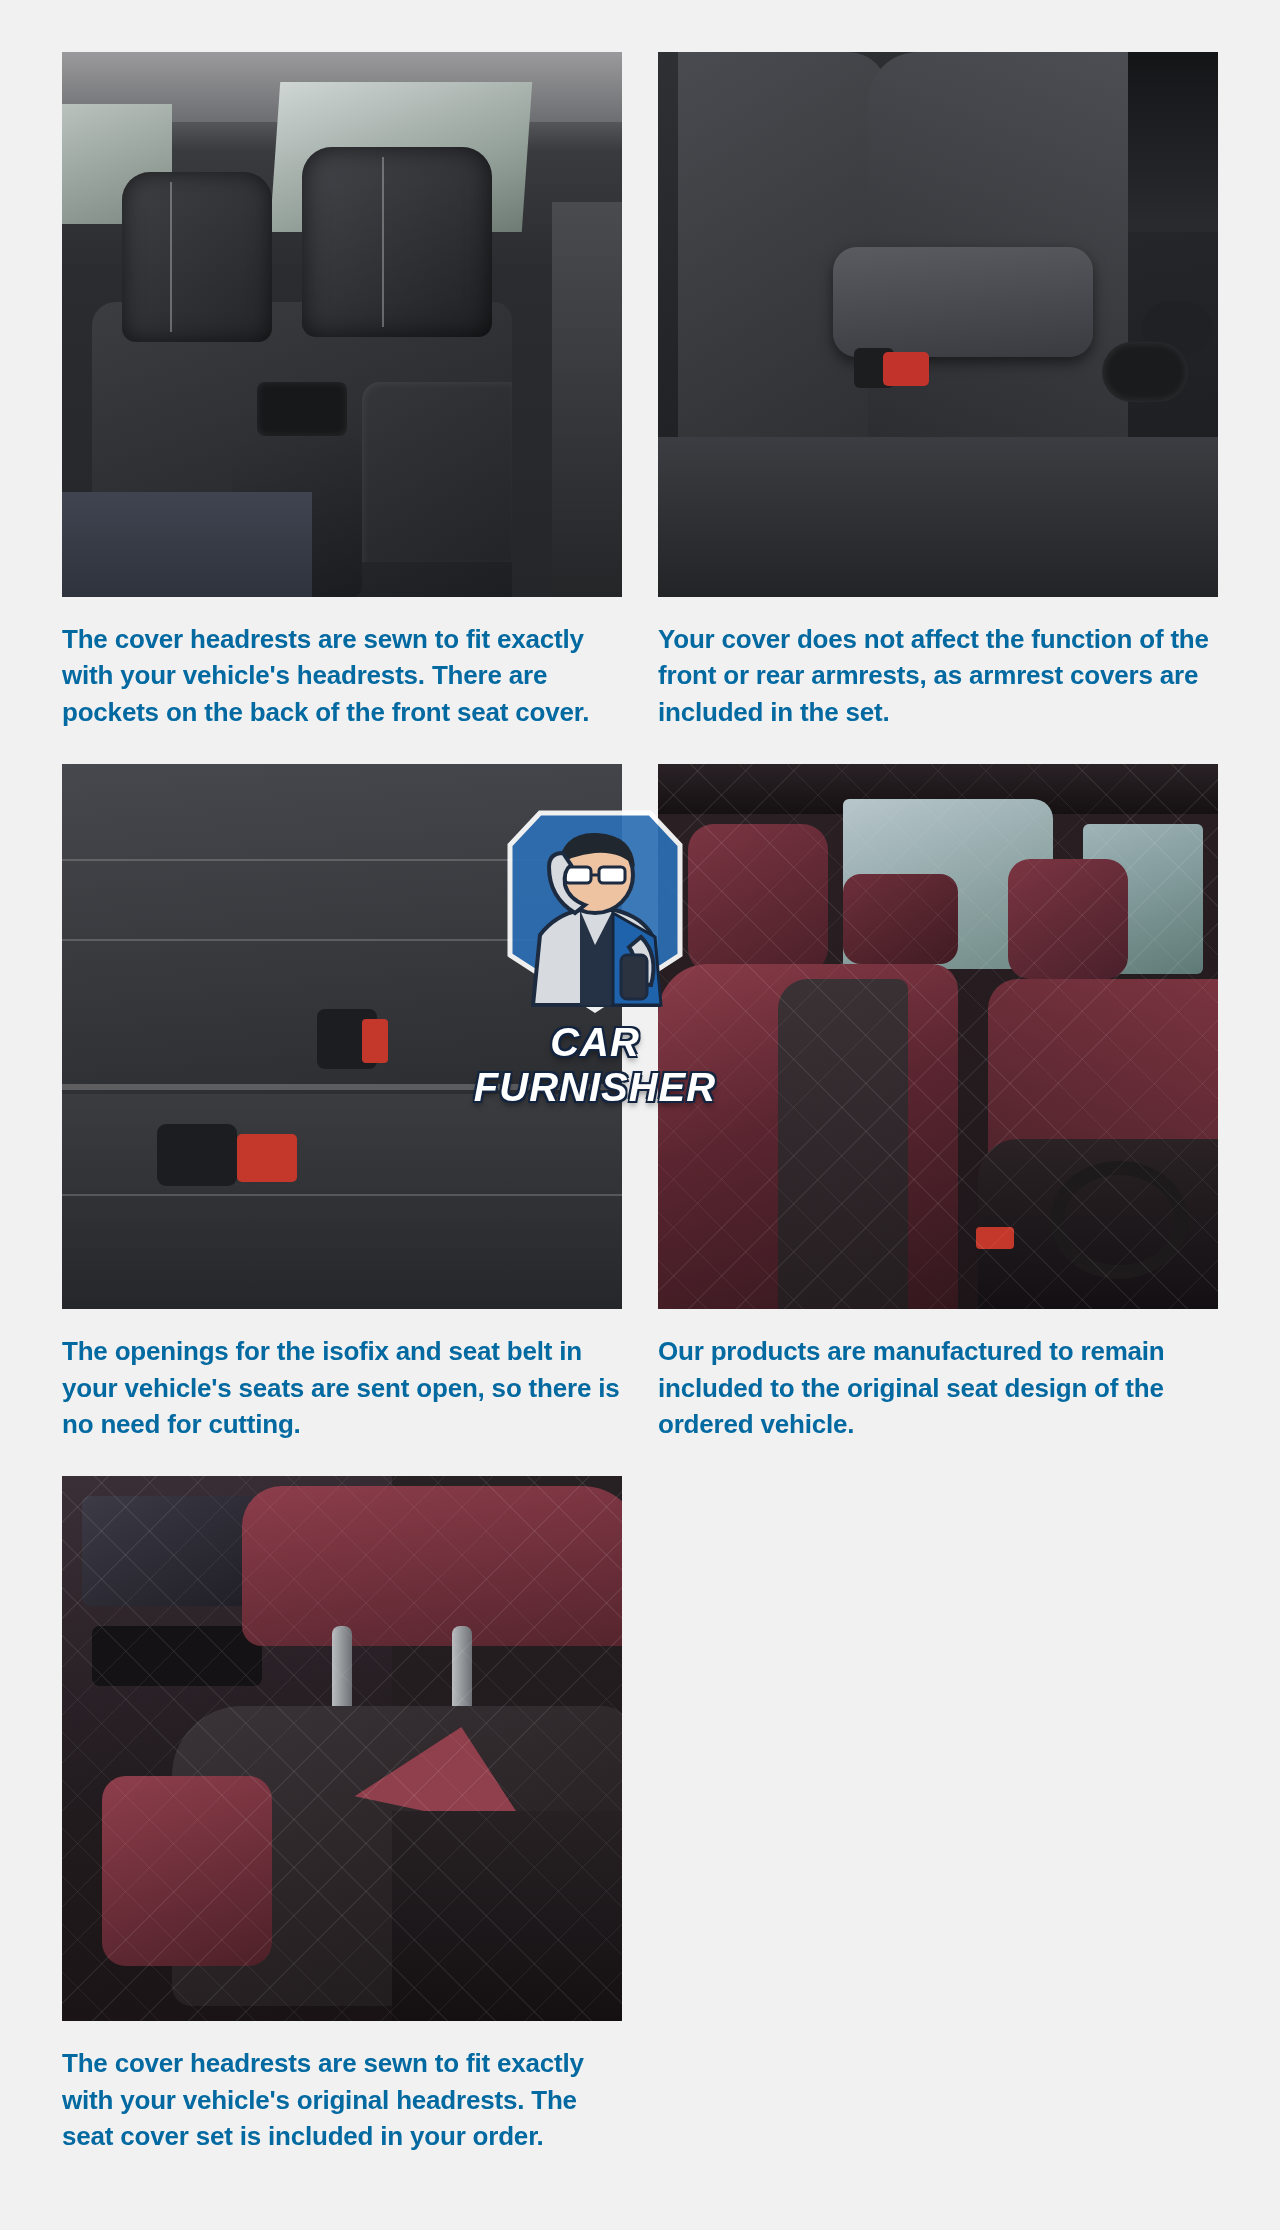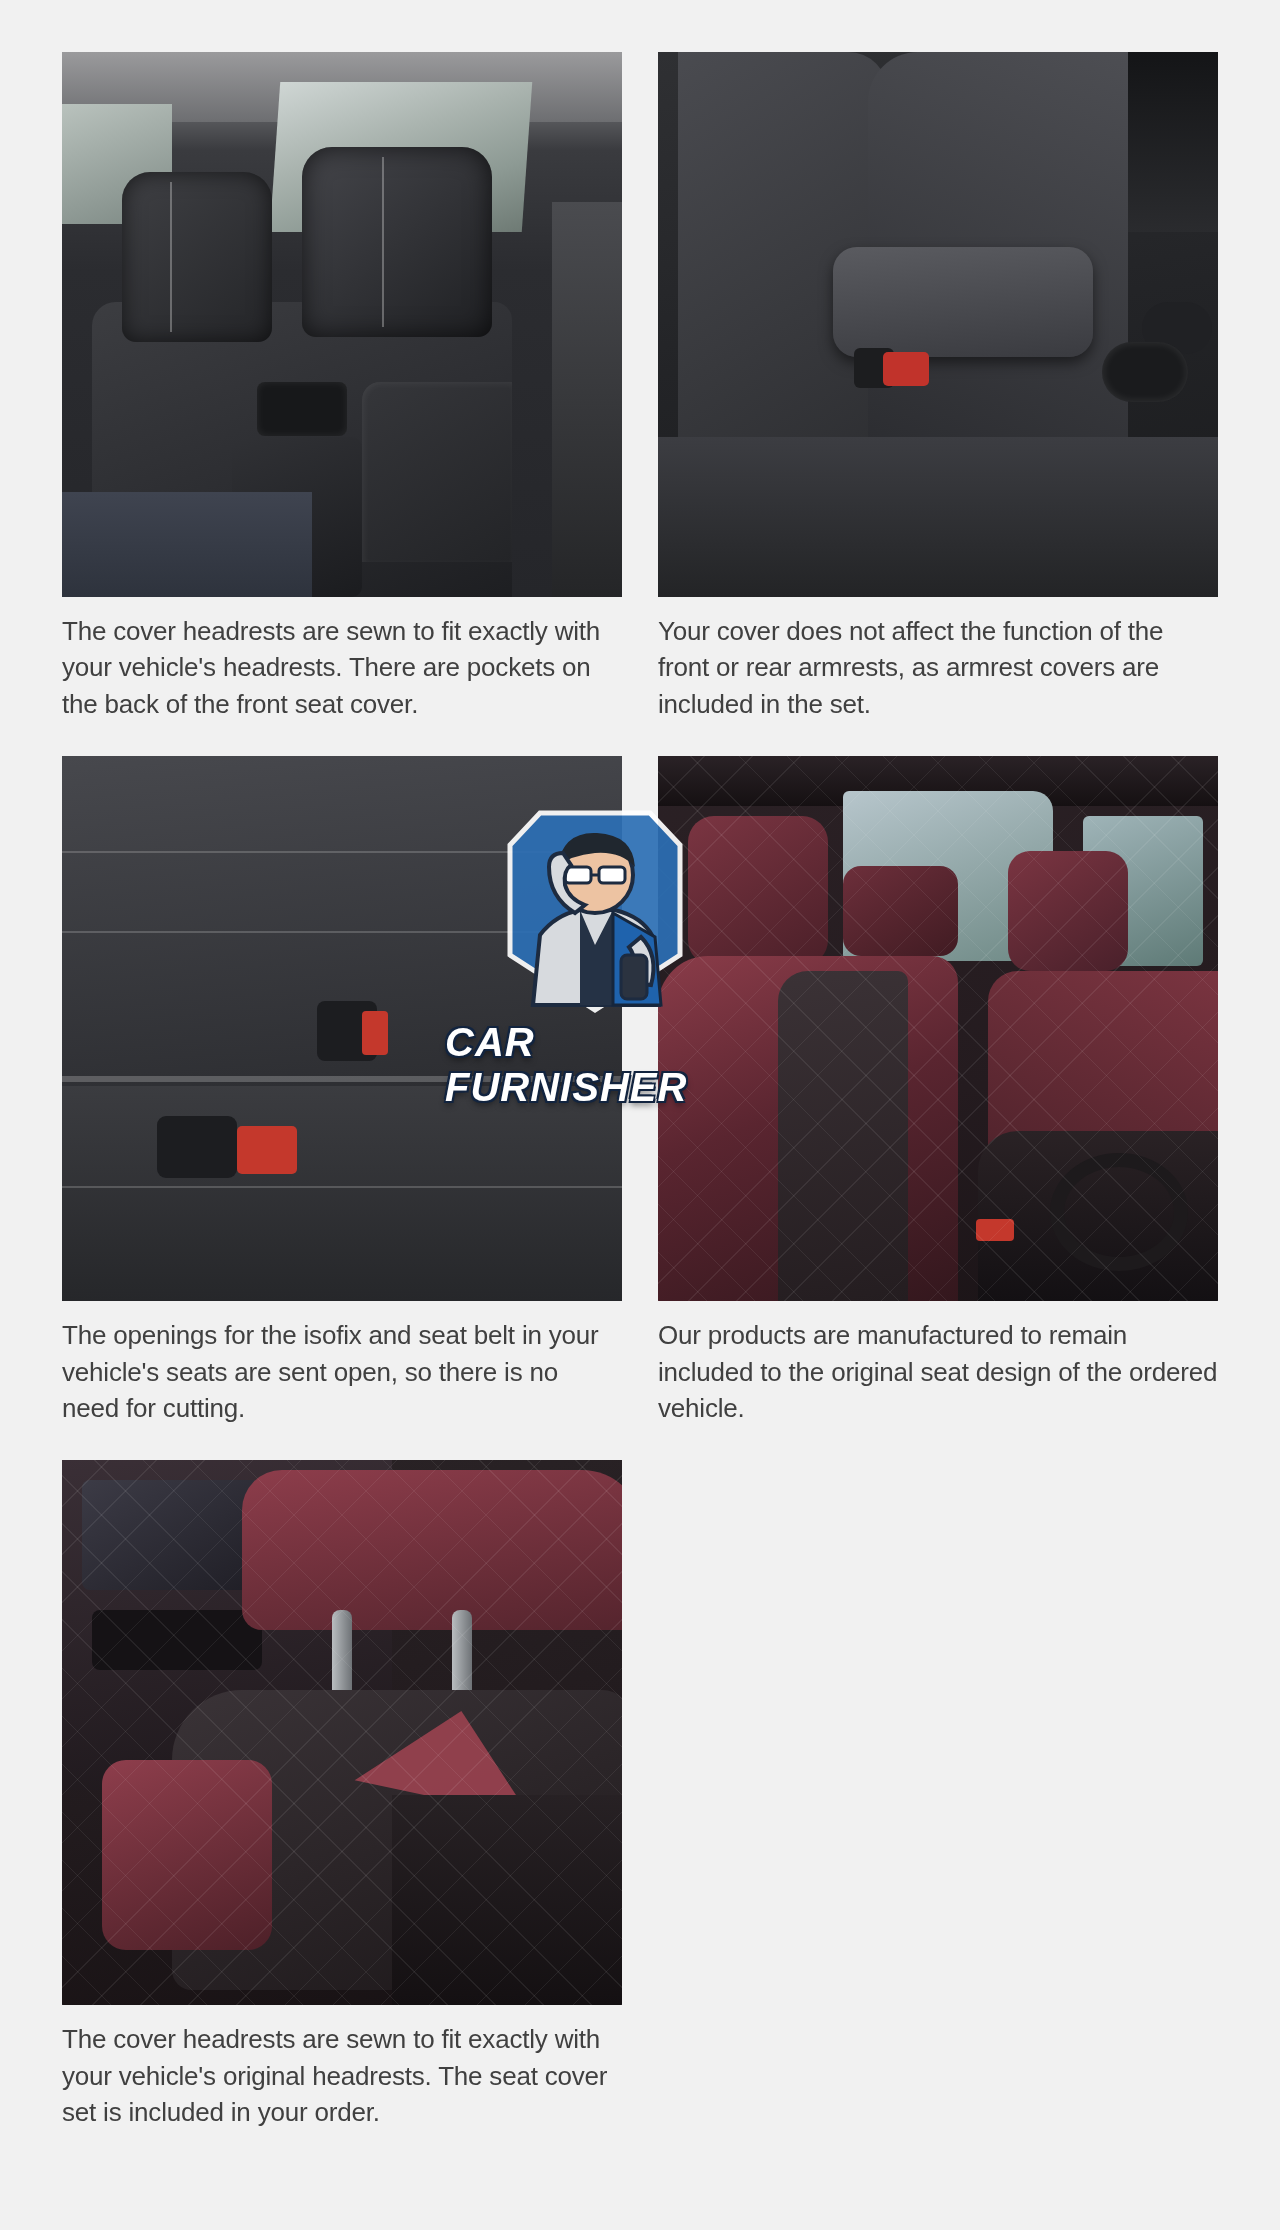--- a/index.html
+++ b/index.html
@@ -33,25 +33,25 @@
     margin-bottom: 34px;
   }
   .photo {
     position: relative;
     width: 100%;
     height: 545px;
     overflow: hidden;
     background: #2a2a2c;
   }
   .caption {
-    margin-top: 16px;
+    margin-top: 24px;
     font-size: 26px;
     line-height: 1.40;
-    font-weight: normal;
-    color: #404040;
+    font-weight: bold;
+    color: #0369a1;
     letter-spacing: -0.2px;
     max-width: 560px;
   }
   .cap-right { max-width: 575px; }
 
   
   .p1 { background:
       linear-gradient(180deg, #8d8d8f 0%, #6f7073 8%, #3a3b3f 18%, #2b2c30 40%, #25262a 100%);
   }
   .p1 .roof {
@@ -371,21 +371,21 @@
     left: 445px;
     top: 805px;
     width: 300px;
     height: 330px;
     pointer-events: none;
   }
   .wm-text {
     position:absolute;
     left: 0; top: 215px;
     width: 300px;
-    text-align:left;
+    text-align:center;
     font-family: "Liberation Sans", sans-serif;
     font-weight: bold;
     font-style: italic;
     font-size: 40px;
     color: #ffffff;
     letter-spacing: 1px;
     text-shadow:
       -2px -2px 0 #12243f, 2px -2px 0 #12243f,
       -2px 2px 0 #12243f, 2px 2px 0 #12243f,
       0 4px 6px rgba(0,0,0,.5);

